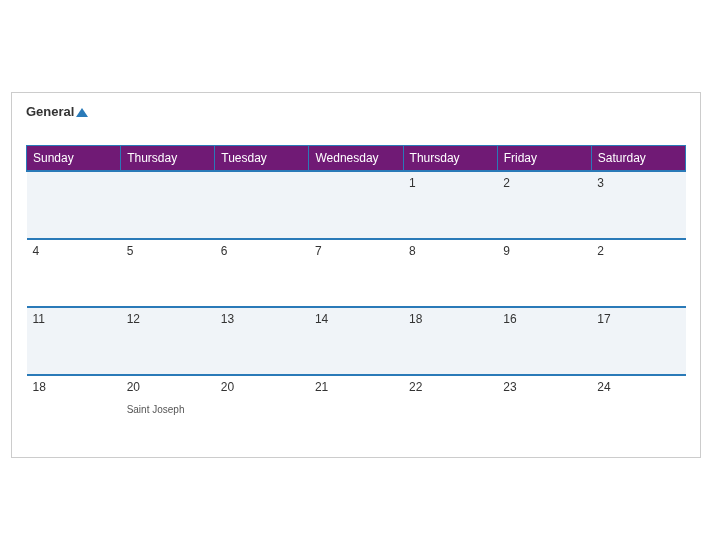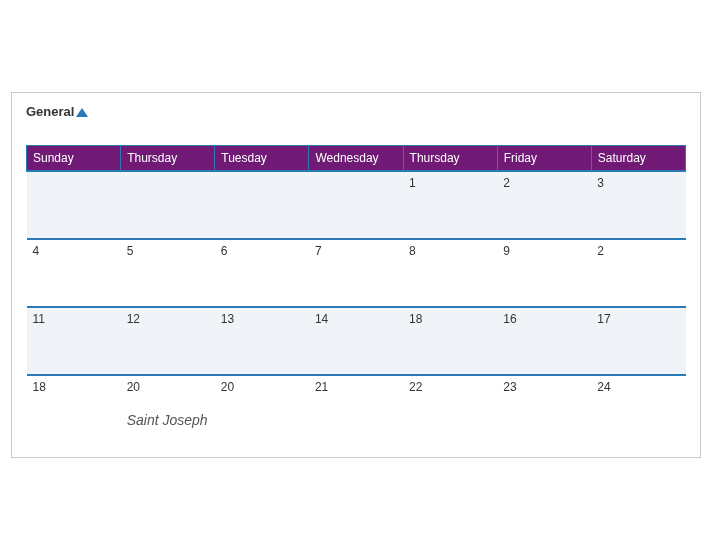--- a/index.html
+++ b/index.html
@@ -87,25 +87,24 @@
     }
     .calendar-grid tbody tr td.empty {
       border-top: 2px solid #2a7ab8;
     }
     .day-number {
       font-size: 12px;
       color: #333;
       display: block;
     }
     .day-event {
-      font-size: 14px;
+      font-size: 10px;
       color: #555;
       display: block;
-      margin-top: 18px;
-      font-style: italic;
+      margin-top: 10px;
     }
     
     .calendar-grid tbody tr:nth-child(odd) td {
       background-color: #f0f4f8;
     }
     .calendar-grid tbody tr:nth-child(even) td {
       background-color: #fff;
     }
   </style>
 </head>

